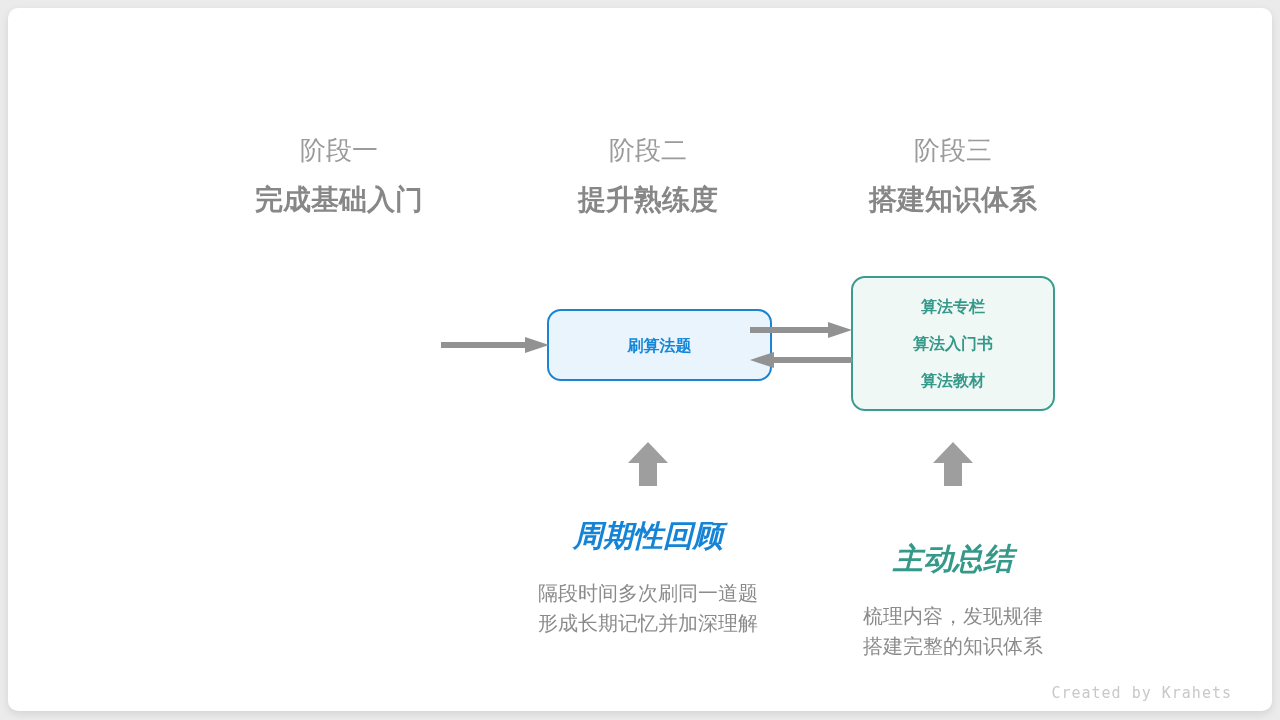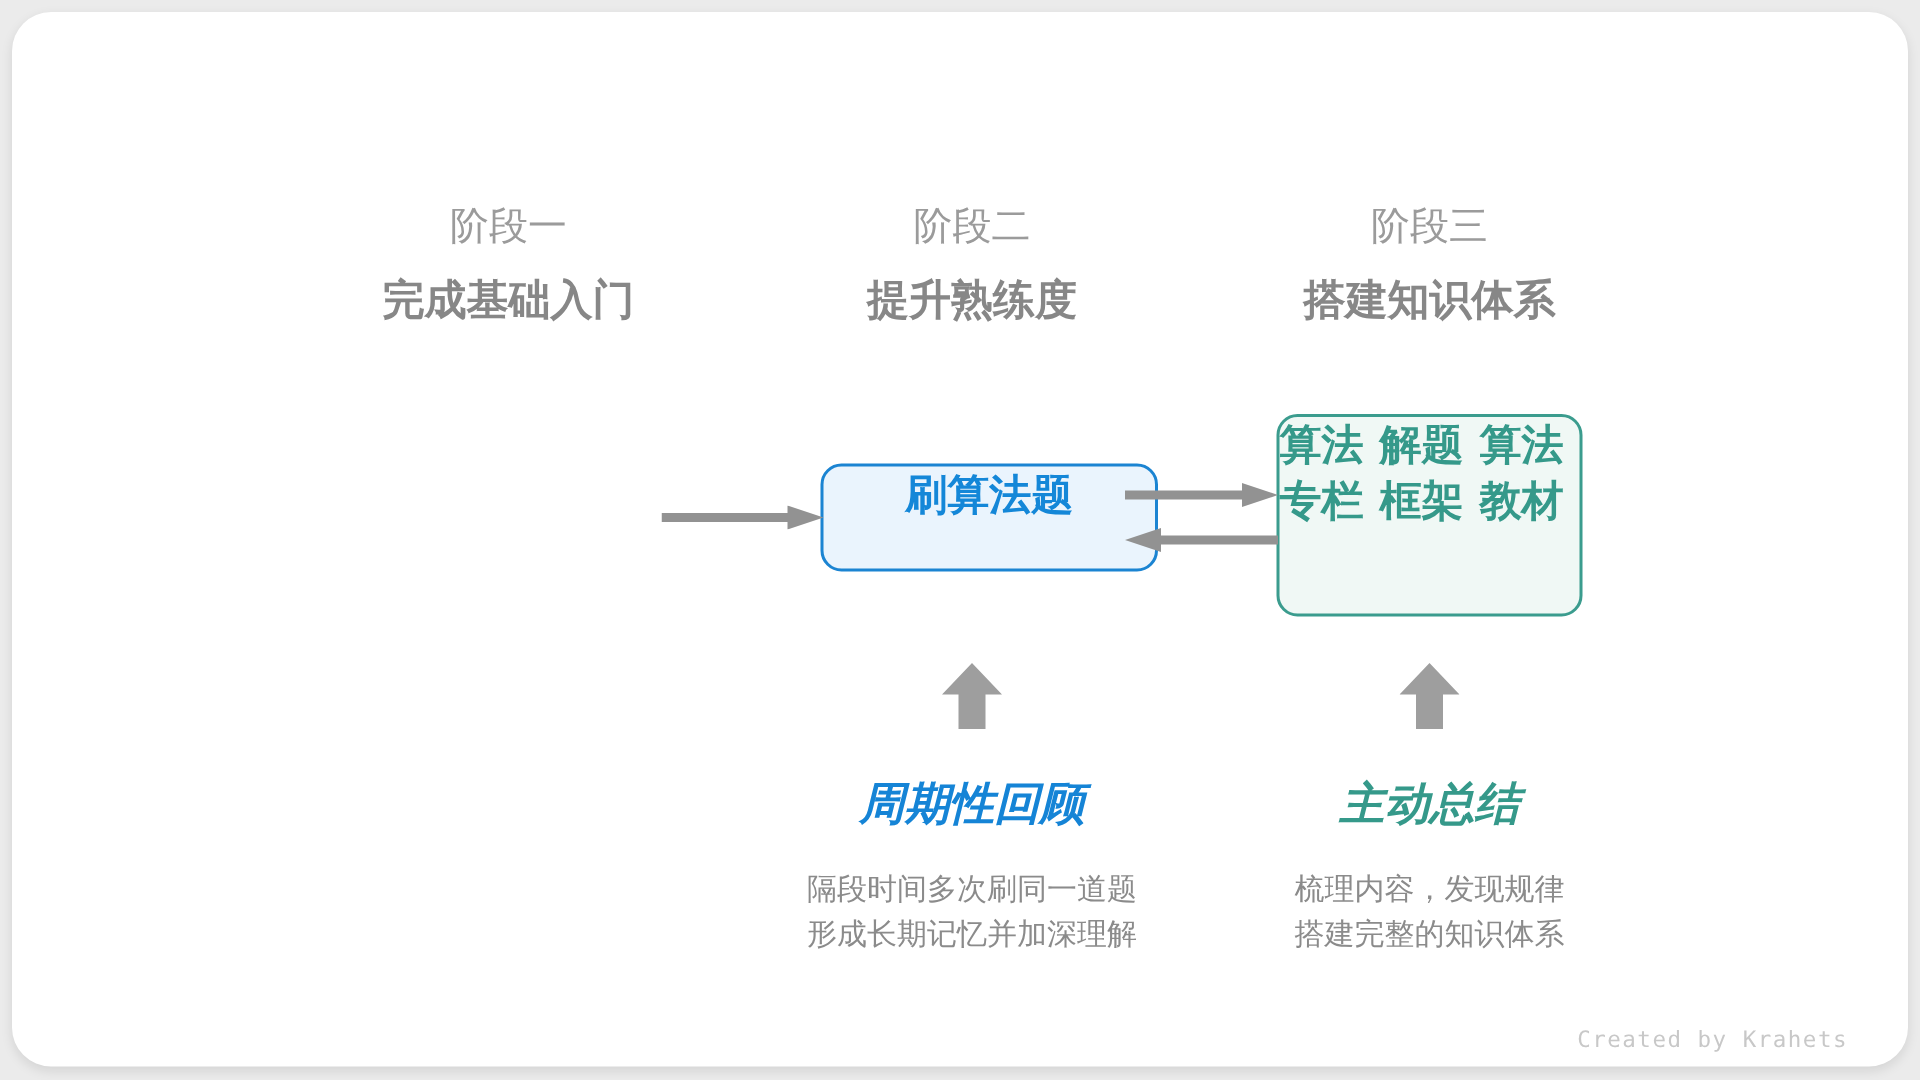--- a/index.html
+++ b/index.html
@@ -13,21 +13,21 @@
     font-family: "Liberation Sans", "DejaVu Sans", sans-serif;
     overflow: hidden;
   }
   #card {
     position: absolute;
     left: 8px;
     top: 8px;
     width: 1264px;
     height: 703px;
     background: var(--card-bg, #ffffff);
-    border-radius: 26px;
+    border-radius: 10px;
     box-shadow: 0 3px 8px rgba(0,0,0,0.10);
   }
   .stage {
     position: absolute;
     width: 300px;
     text-align: center;
   }
   .stage-label {
     font-size: 26px;
     line-height: 32px;
@@ -35,25 +35,26 @@
   }
   .stage-subtitle {
     margin-top: 15px;
     font-size: 28px;
     font-weight: bold;
     color: var(--gray-strong, #878787);
   }
   .node {
     position: absolute;
     display: flex;
-    flex-direction: row;
+    flex-direction: column;
+    align-items: center;
     justify-content: center;
     border-radius: 14px;
     font-weight: bold;
-    font-size: 28px;
+    font-size: 16px;
     box-sizing: border-box;
   }
   .node-green {
     border: 2px solid var(--green-border, #5aa05c);
     background: var(--green-bg, #f4f9f2);
     color: var(--green, #4f9e53);
   }
   .node-blue {
     border: 2.5px solid var(--blue-border, #1b84d2);
     background: var(--blue-bg, #eaf4fd);
@@ -126,21 +127,21 @@
     <div class="stage-subtitle">提升熟练度</div>
   </div>
 
 
   <div class="node node-blue" style="left:539px; top:301px; width:225px; height:72px;">
     <div class="node-line">刷算法题</div>
   </div>
 
   <div class="node node-teal" style="left:843px; top:268px; width:204px; height:135px;">
     <div class="node-line">算法专栏</div>
-    <div class="node-line">解题框架</div>
+    <div class="node-line">算法入门书</div>
     <div class="node-line">算法教材</div>
   </div>
 
   <svg class="h-arrow" style="left:433px; top:329px;" width="108" height="16">
     <line x1="0" y1="8" x2="86" y2="8"></line>
     <polygon points="84,0 108,8 84,16"></polygon>
   </svg>
 
   <svg class="h-arrow" style="left:742px; top:314px;" width="102" height="16">
     <line x1="0" y1="8" x2="80" y2="8"></line>
@@ -161,21 +162,21 @@
   </svg>
 
   <div class="annotation" style="left:480px; top:508px;">
     <div class="annotation-title blue">周期性回顾</div>
     <div class="annotation-desc">
       <div>隔段时间多次刷同一道题</div>
       <div>形成长期记忆并加深理解</div>
     </div>
   </div>
 
-  <div class="annotation" style="left:785px; top:508px;text-align:center;">
+  <div class="annotation" style="left:785px; top:531px;text-align:center;">
     <div class="annotation-title teal">主动总结</div>
     <div class="annotation-desc">
       <div>梳理内容，发现规律</div>
       <div>搭建完整的知识体系</div>
     </div>
   </div>
 
   <div class="credit">Created by Krahets</div>
 
 </div>

